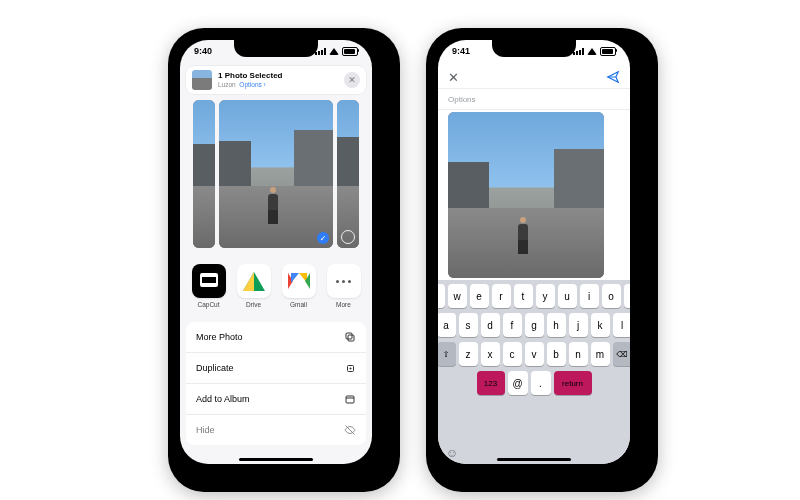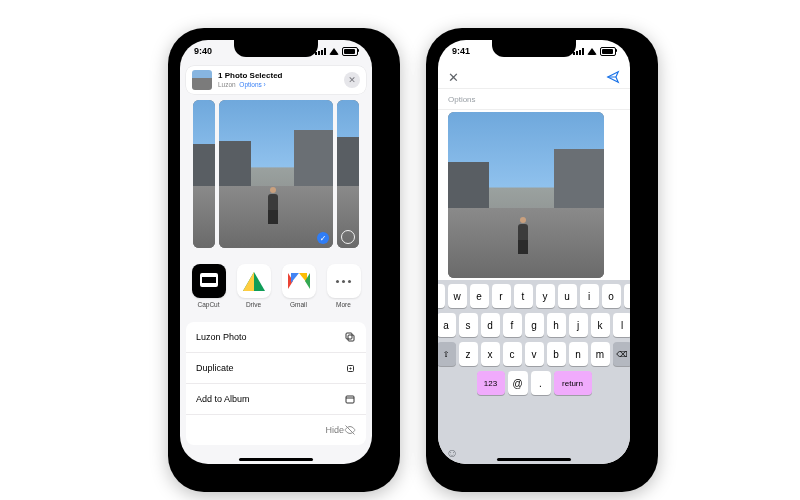--- a/index.html
+++ b/index.html
@@ -54,35 +54,35 @@
   .gmail{position:relative;width:22px;height:16px;background:#fff;}
   .gmail::before{content:'';position:absolute;left:0;top:0;width:0;height:0;border-top:8px solid transparent;border-bottom:8px solid transparent;border-left:5px solid #ea4335;}
   .gmail::after{content:'';position:absolute;right:0;top:0;width:0;height:0;border-top:8px solid transparent;border-bottom:8px solid transparent;border-right:5px solid #34a853;}
   .gmail .m{position:absolute;left:3px;top:0;width:16px;height:16px;}
   .gmail .m::before{content:'';position:absolute;left:0;top:0;width:0;height:0;border-left:8px solid #fbbc04;border-right:8px solid #4285f4;border-top:10px solid transparent;transform:rotate(180deg);} 
   .more-dots{display:flex;gap:3px;}
   .more-dots i{width:3px;height:3px;border-radius:50%;background:#5a5a5a;}
   
   .actions{position:absolute;top:282px;left:6px;right:6px;background:#fff;border-radius:8px;overflow:hidden;}
   .action{height:30px;display:flex;align-items:center;justify-content:space-between;padding:0 10px;font-size:9px;border-bottom:.5px solid #eceaec;}
-  .action:last-child{border-bottom:none;justify-content:flex-end;}
+  .action:last-child{border-bottom:none;}
   .act-icon{width:12px;height:12px;color:#333;display:flex;align-items:center;justify-content:center;}
   
   .screen.right-s{background:#fff;}
   .compose-bar{position:absolute;top:26px;left:0;right:0;height:22px;display:flex;align-items:center;justify-content:space-between;padding:0 10px;}
   .xbtn{font-size:13px;color:#5f6368;font-weight:300;}
   .send{color:#1a73e8;}
   .send svg{width:14px;height:14px;display:block;}
   .subject{position:absolute;top:48px;left:0;right:0;height:20px;padding:0 10px;display:flex;align-items:center;font-size:8px;color:#9aa0a6;border-top:.5px solid #eee;border-bottom:.5px solid #eee;}
   .attach{position:absolute;top:72px;left:10px;width:156px;height:166px;border-radius:6px;overflow:hidden;background:#777;}
   
   .kbd{position:absolute;bottom:0;left:0;right:0;height:158px;background:#d2d5db;padding:4px 3px 22px;}
   .krow{display:flex;justify-content:center;gap:3px;margin-bottom:5px;}
   .key{background:#fff;border-radius:4px;box-shadow:0 1px 0 rgba(0,0,0,.25);height:24px;min-width:15px;display:flex;align-items:center;justify-content:center;font-size:10px;color:#000;padding:0 2px;}
-  .key.fn{background:#f0abfc;font-size:8px;}
+  .key.fn{background:#be185d;font-size:8px;}
   .key.sp{flex:1;}
   .krow.r2{padding:0 8px;}
   .krow.r3 .key.shift,.krow.r3 .key.del{width:22px;background:#b4b8c0;}
   .emoji{position:absolute;bottom:4px;left:8px;font-size:12px;color:#6b6f76;}
 </style>
 </head>
 <body>
 
 <div class="stage">
 
@@ -171,21 +171,21 @@
                 <i></i>
                 <i></i>
               </div>
             </div>
           <div class="app-lbl">More</div>
         </div>
       </div>
 
       <div class="actions">
         <div class="action">
-          <span>Luzon Photo</span>
+          <span>More Photo</span>
           <span class="act-icon">
               <svg width="12" height="12" viewBox="0 0 24 24" fill="none" stroke="currentColor" stroke-width="2">
                 <rect x="8" y="8" width="12" height="12" rx="2"></rect>
                 <rect x="4" y="4" width="12" height="12" rx="2"></rect>
               </svg>
             </span>
         </div>
         <div class="action">
           <span>Duplicate</span>
           <span class="act-icon">

